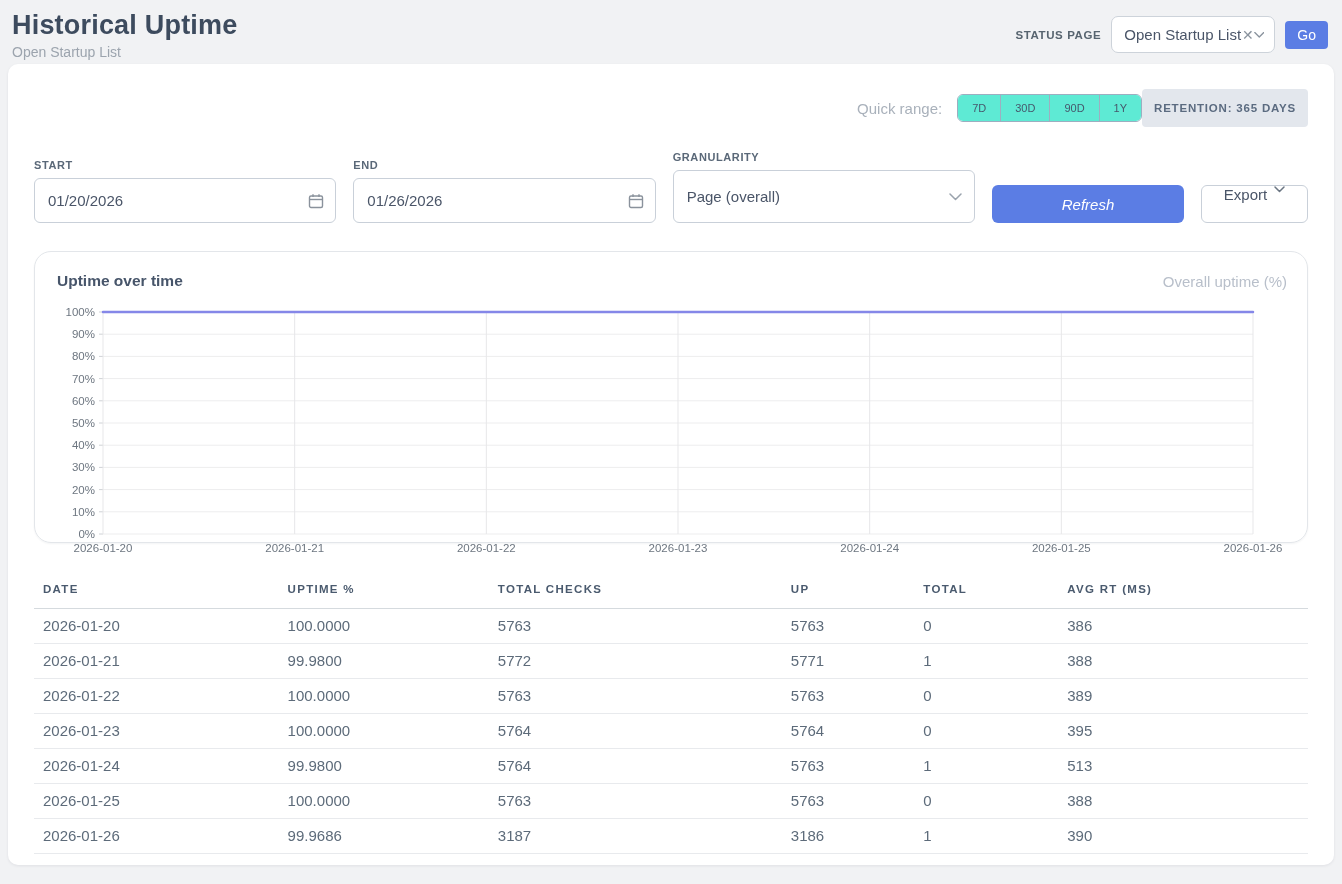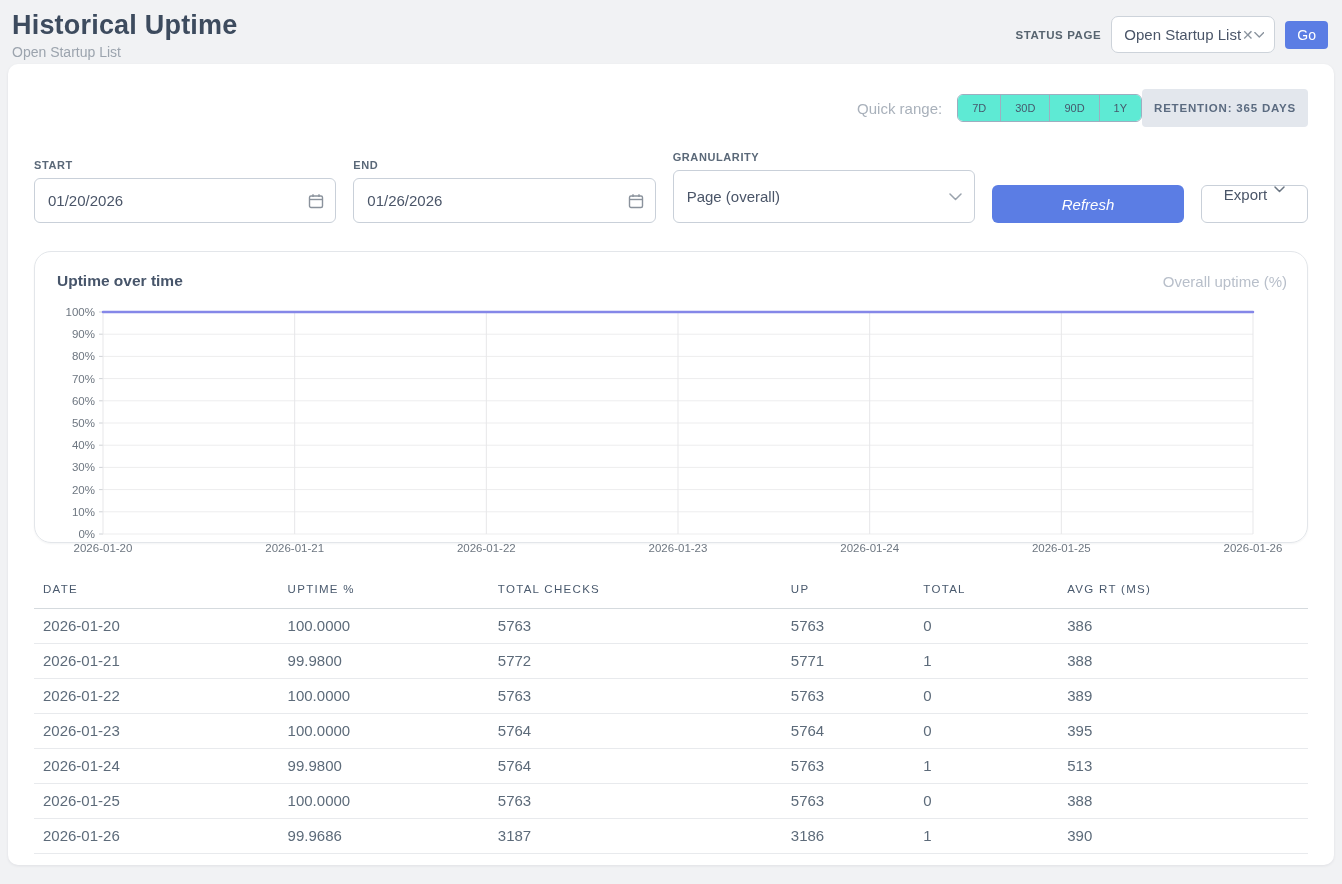--- a/index.html
+++ b/index.html
@@ -86,21 +86,21 @@
     box-shadow: 0 1px 2px rgba(20,30,50,.05); padding: 20px 20px 10px 22px;
     height: 292px;
   }
   .chart-head { display: flex; align-items: center; justify-content: space-between; }
   .chart-title { font-size: 15.5px; font-weight: 700; color: #47556a; }
   .chart-legend { font-size: 15px; color: #b8bfca; }
   .chart-area { margin-top: 14px; width: 100%; height: 256px; }
   
   .uptime-table { width: 100%; border-collapse: collapse; margin-top: 30px; }
   .uptime-table th {
-    text-align: left; font-size: 11.5px; font-weight: 400; color: #4a5a6e;
+    text-align: left; font-size: 11.5px; font-weight: 700; color: #4a5a6e;
     letter-spacing: 1.3px; padding: 10px 8px 13px 9px; border-bottom: 1px solid #d5dade;
   }
   .uptime-table td {
     font-size: 15px; color: #5d6b7a; padding: 8px 8px 9px 9px;
     border-bottom: 1px solid #e8eaed;
   }
   .col-date { width: 19.2%; } .col-uptime { width: 16.5%; } .col-checks { width: 23%; }
   .col-up { width: 10.4%; } .col-down { width: 11.3%; }
 </style>
 </head>

